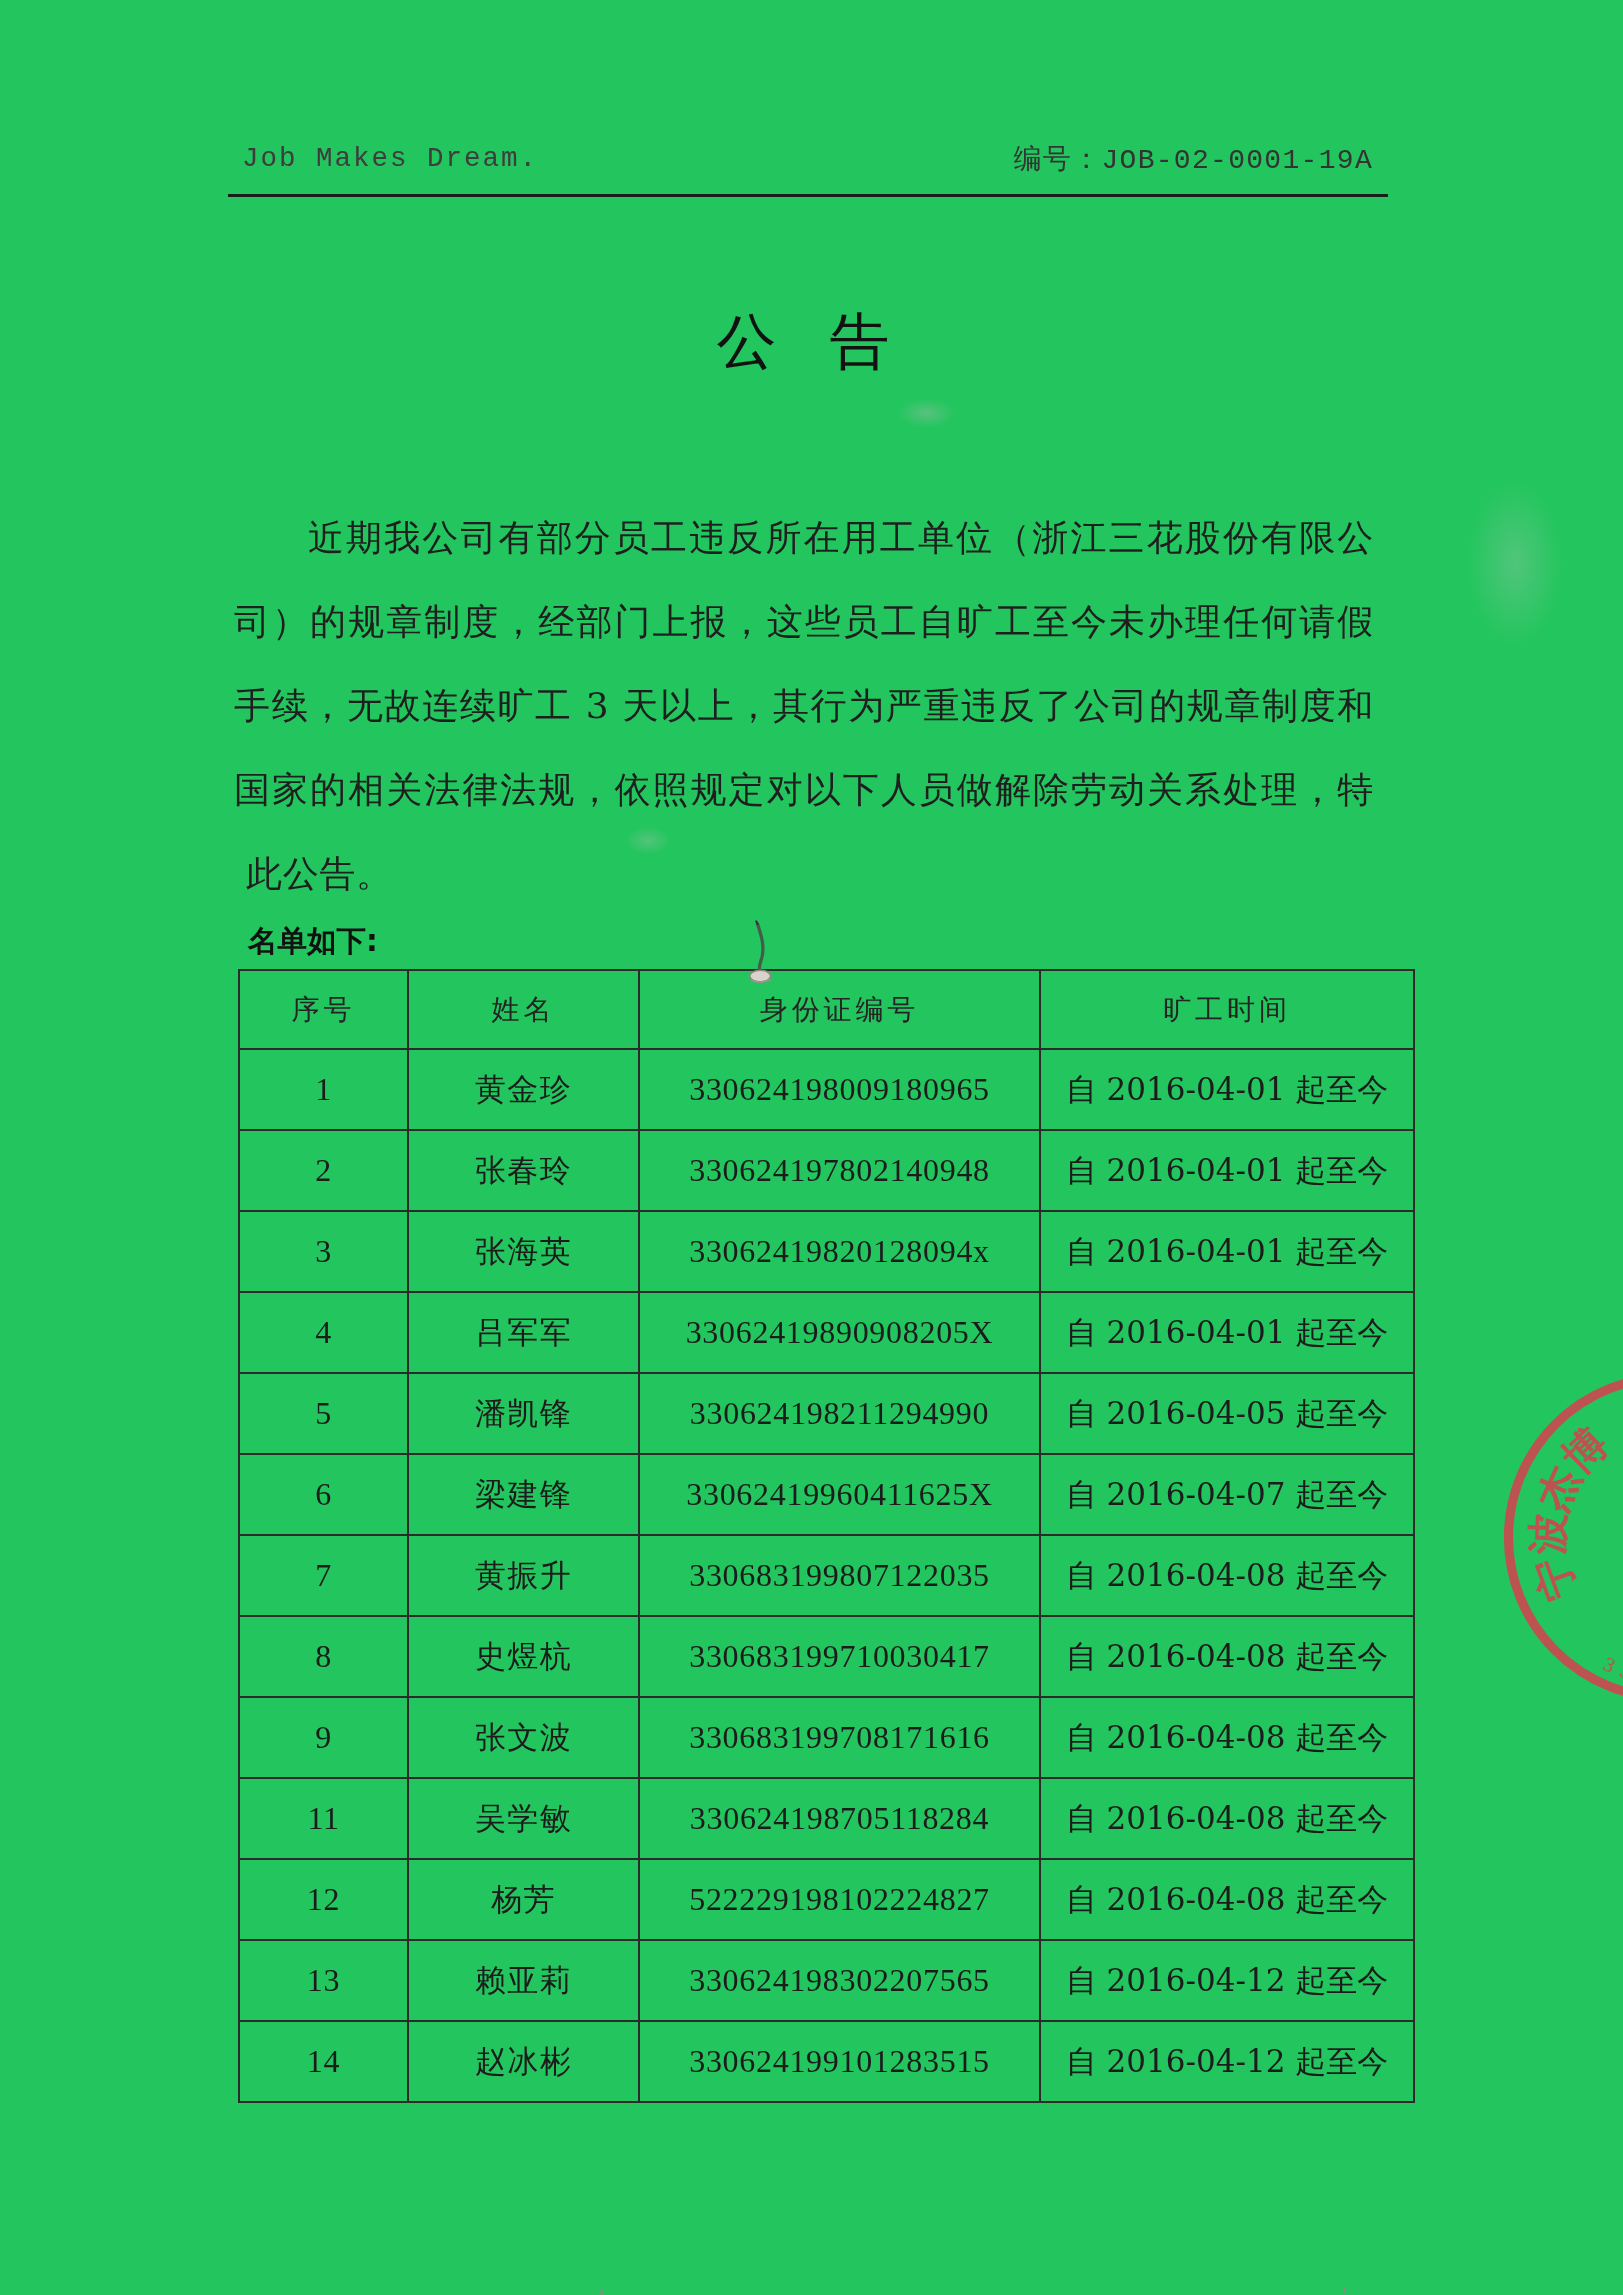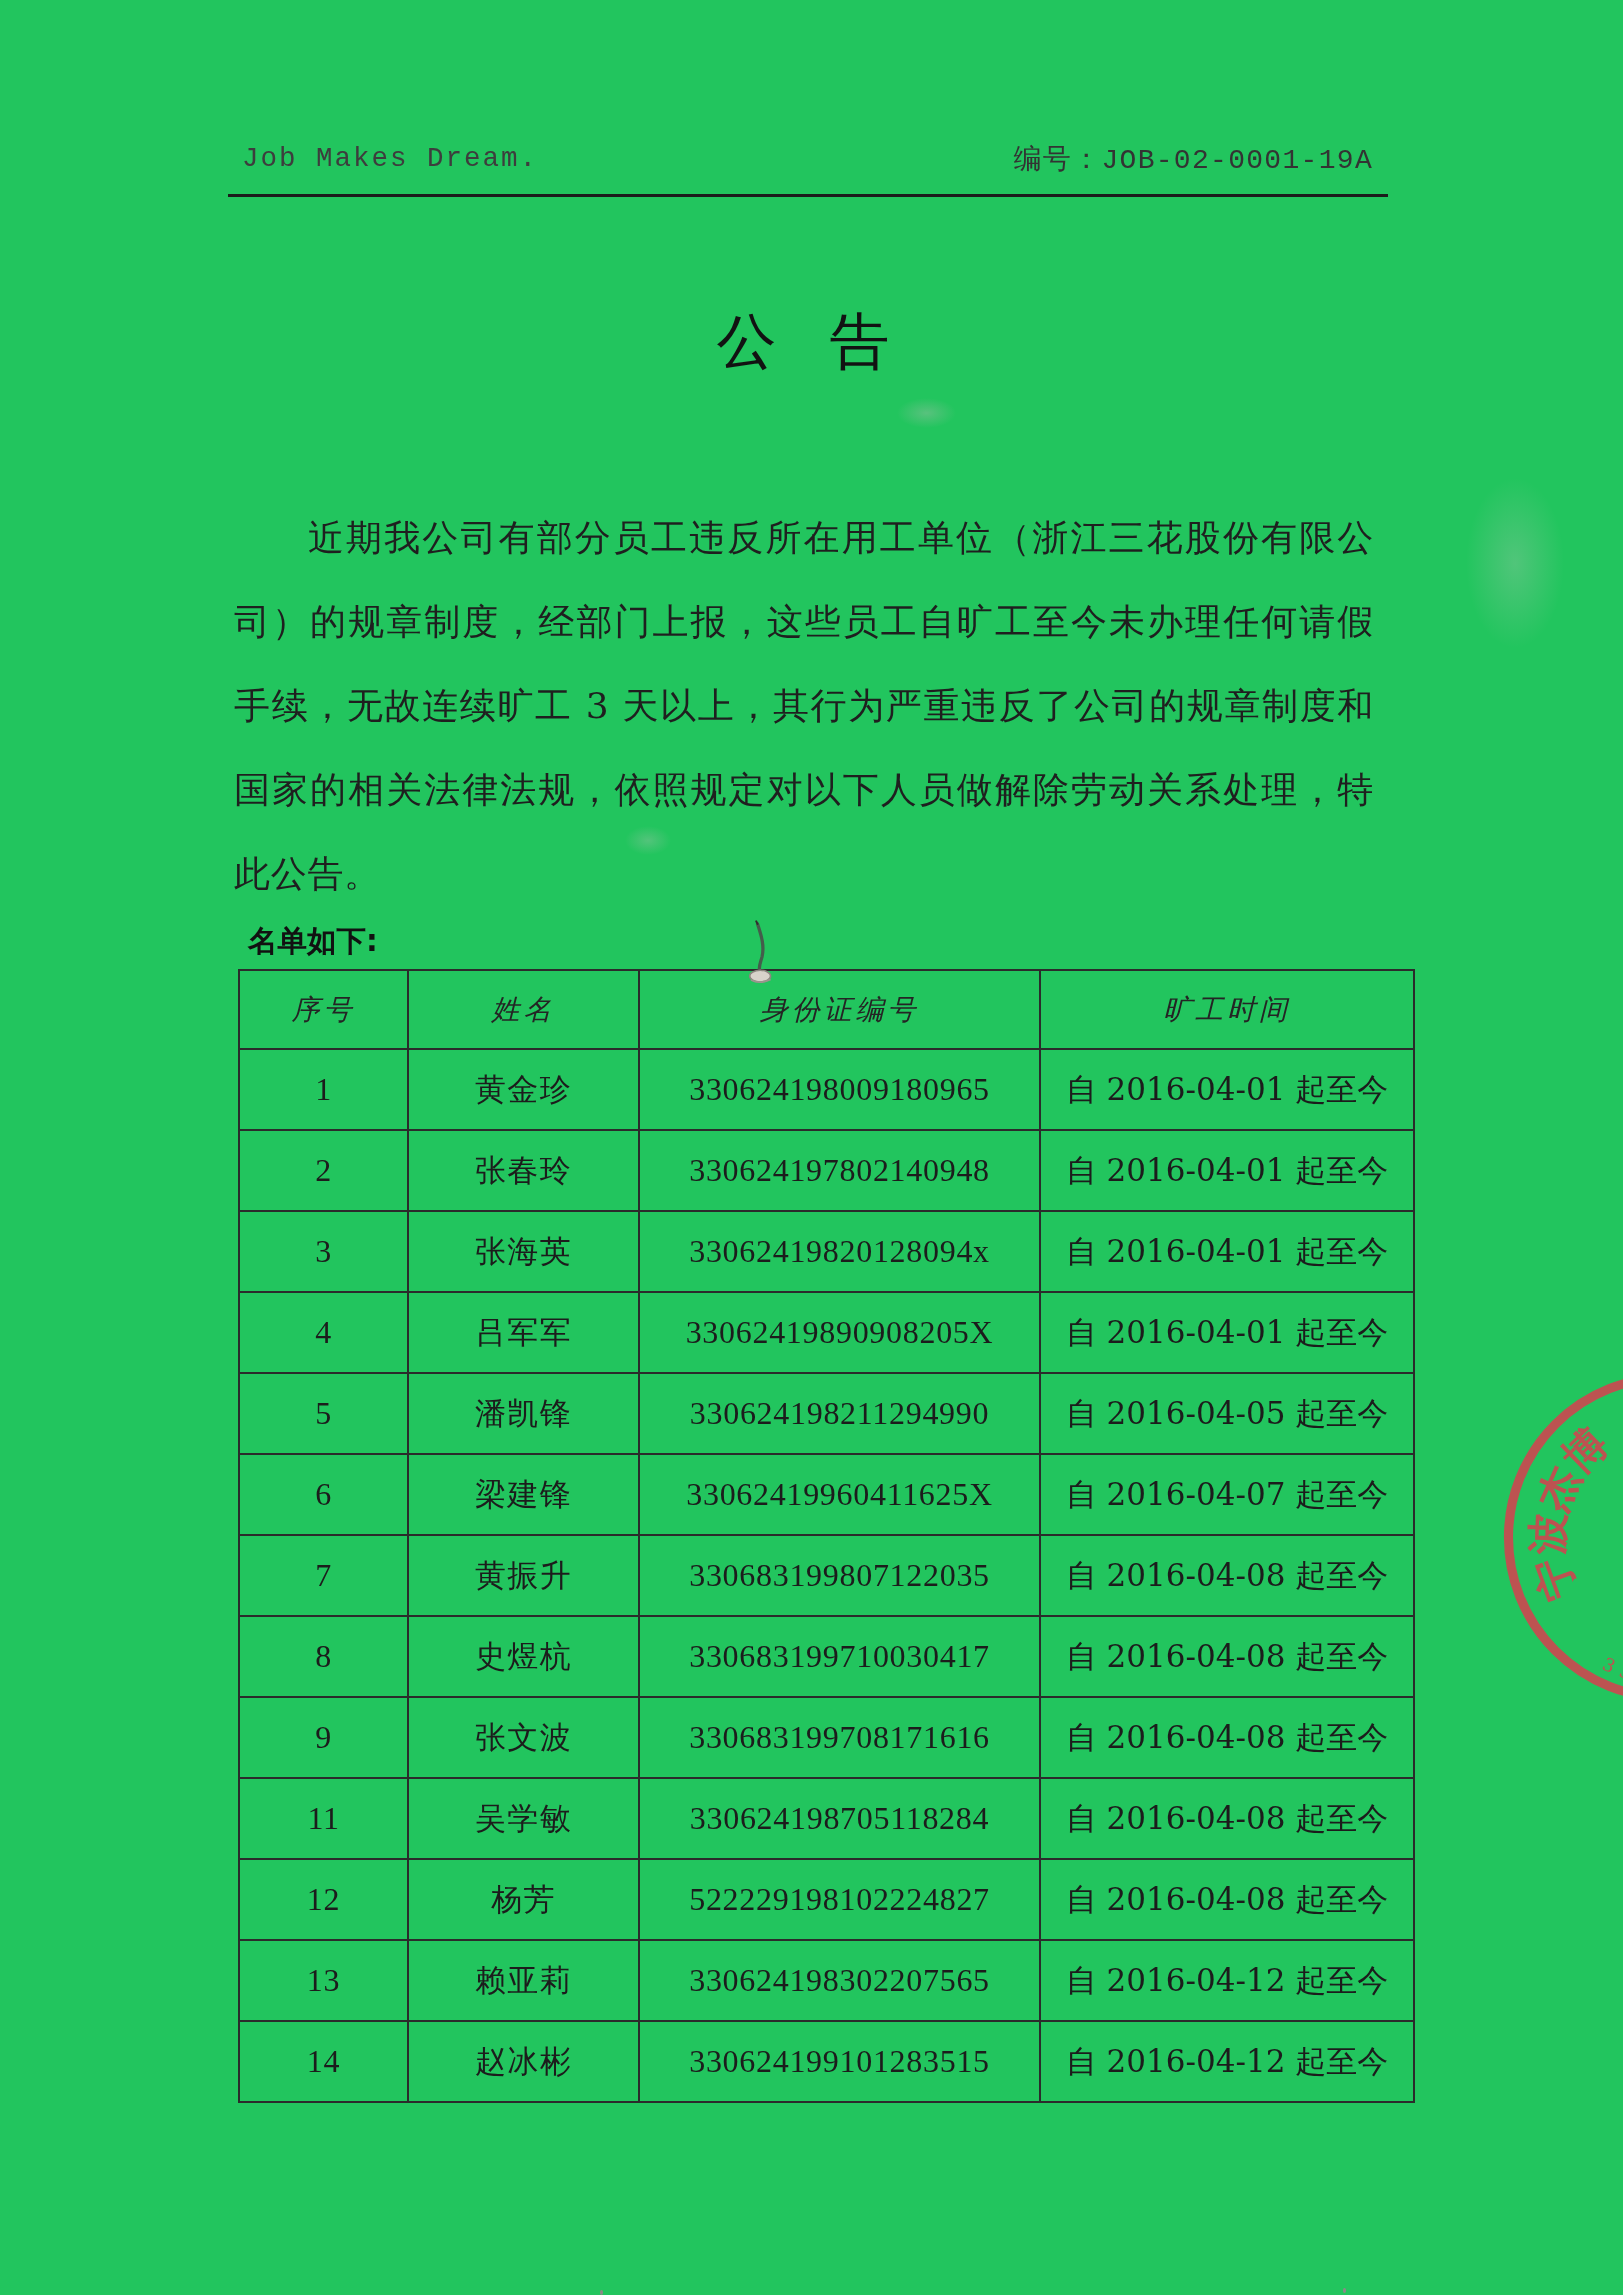--- a/index.html
+++ b/index.html
@@ -34,21 +34,21 @@
     color:#121212;
   }
   
   .body-text{
     position:absolute;left:234px;top:496px;width:1140px;
     font-size:36px;line-height:84px;color:#1f1f1f;
     letter-spacing:0.7px;
   }
   .body-line{text-align:justify;text-align-last:justify;}
   .body-line.first{text-indent:74px;}
-  .body-line.last{text-align:center;text-align-last:left;}
+  .body-line.last{text-align:center;text-align-last:left;margin-left:12px;}
   
   .list-label{
     position:absolute;left:248px;top:922px;
     font-family:"DejaVu Sans","Liberation Sans",sans-serif;
     font-size:29.5px;font-weight:700;color:#111111;
   }
   
   table.roster{
     position:absolute;left:238px;top:969px;
     width:1175px;
@@ -56,21 +56,20 @@
     font-size:31px;color:#1c1c1c;
   }
   table.roster th,table.roster td{
     border:2px solid #2b2b2b;
     text-align:center;vertical-align:middle;
     padding:0;overflow:hidden;white-space:nowrap;
   }
   table.roster thead th{
     height:77px;font-weight:400;font-size:28px;color:#242424;
     letter-spacing:3.9px;
-    font-style:italic;
   }
   table.roster tbody td{height:79px;}
   td.cell-id,td.cell-no{font-family:"Liberation Serif","DejaVu Serif",serif;font-size:32px;letter-spacing:0.7px;}
   td.cell-date{font-size:31px;letter-spacing:0px;}
   td.cell-name{letter-spacing:1.3px;}
   
   .stamp-svg{position:absolute;left:1492px;top:1361px;width:131px;height:353px;}
   
   .fiber-svg{position:absolute;left:743px;top:920px;width:46px;height:75px;}
   .smudge{position:absolute;border-radius:50%;pointer-events:none;}

